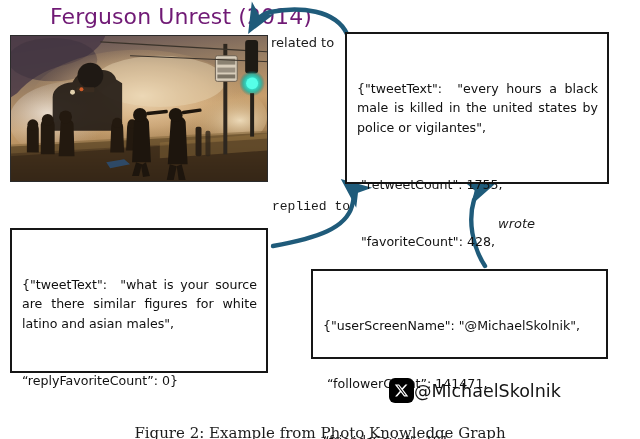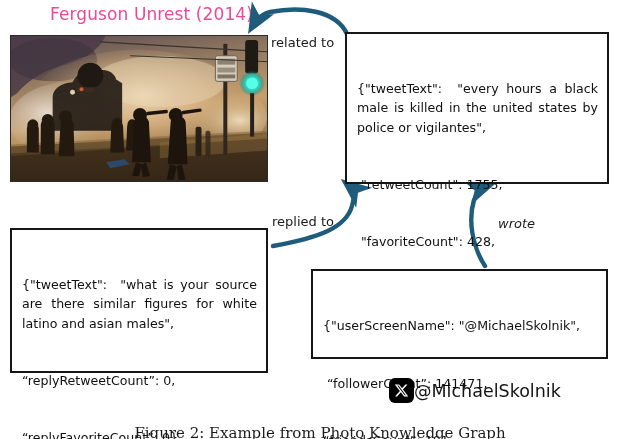--- a/index.html
+++ b/index.html
@@ -21,23 +21,23 @@
     left: 0; top: 0;
     width: 640px;
     height: 439px;
   }
 
   
   .node-title {
     position: absolute;
     left: 50px;
     top: 4px;
-    font-size: 17px;
+    font-size: 22px;
     letter-spacing: 0.1px;
-    color: #ec4899;
+    color: #701a75;
     white-space: nowrap;
     text-align: right;
   }
 
   
   .photo-node {
     position: absolute;
     left: 10px;
     top: 35px;
     width: 258px;
@@ -91,21 +91,21 @@
 
   
   .edge-label {
     position: absolute;
     font-size: 13px;
     color: #1a1a1a;
     white-space: nowrap;
     background: transparent;
   }
   #label-related { left: 271px; top: 35px; }
-  #label-replied { left: 272px; top: 214px; }
+  #label-replied { left: 272px; top: 199px; font-family: Liberation Mono, monospace; }
   #label-wrote   { left: 498px; top: 216px; font-style: italic; }
 
   
   #arrows {
     position: absolute;
     left: 0; top: 0;
     width: 640px; height: 439px;
     pointer-events: none;
   }
 
@@ -290,21 +290,20 @@
 
   <div class="jsonbox" id="box-tweet">
     <div class="just">{"tweetText":  "every hours a black male is killed in the united states by police or vigilantes",</div>
     <div class="line"> "retweetCount": 1755,</div>
     <div class="line"> "favoriteCount": 428,</div>
     <div class="line"> "tweetAnnotation": unverified}</div>
   </div>
 
   <div class="jsonbox" id="box-reply">
     <div class="just">{"tweetText":  "what is your source are there similar figures for white latino and asian males",</div>
-    <div class="line">“replyRetweetCount”: 0,</div>
     <div class="line">“replyFavoriteCount”: 0}</div>
   </div>
 
   <div class="jsonbox" id="box-user">
     <div class="line">{"userScreenName": "@MichaelSkolnik",</div>
     <div class="line"> “followerCount”: 141471,</div>
     <div class="line">“friendsCount”: 101</div>
   </div>
 
   <div class="x-account">

